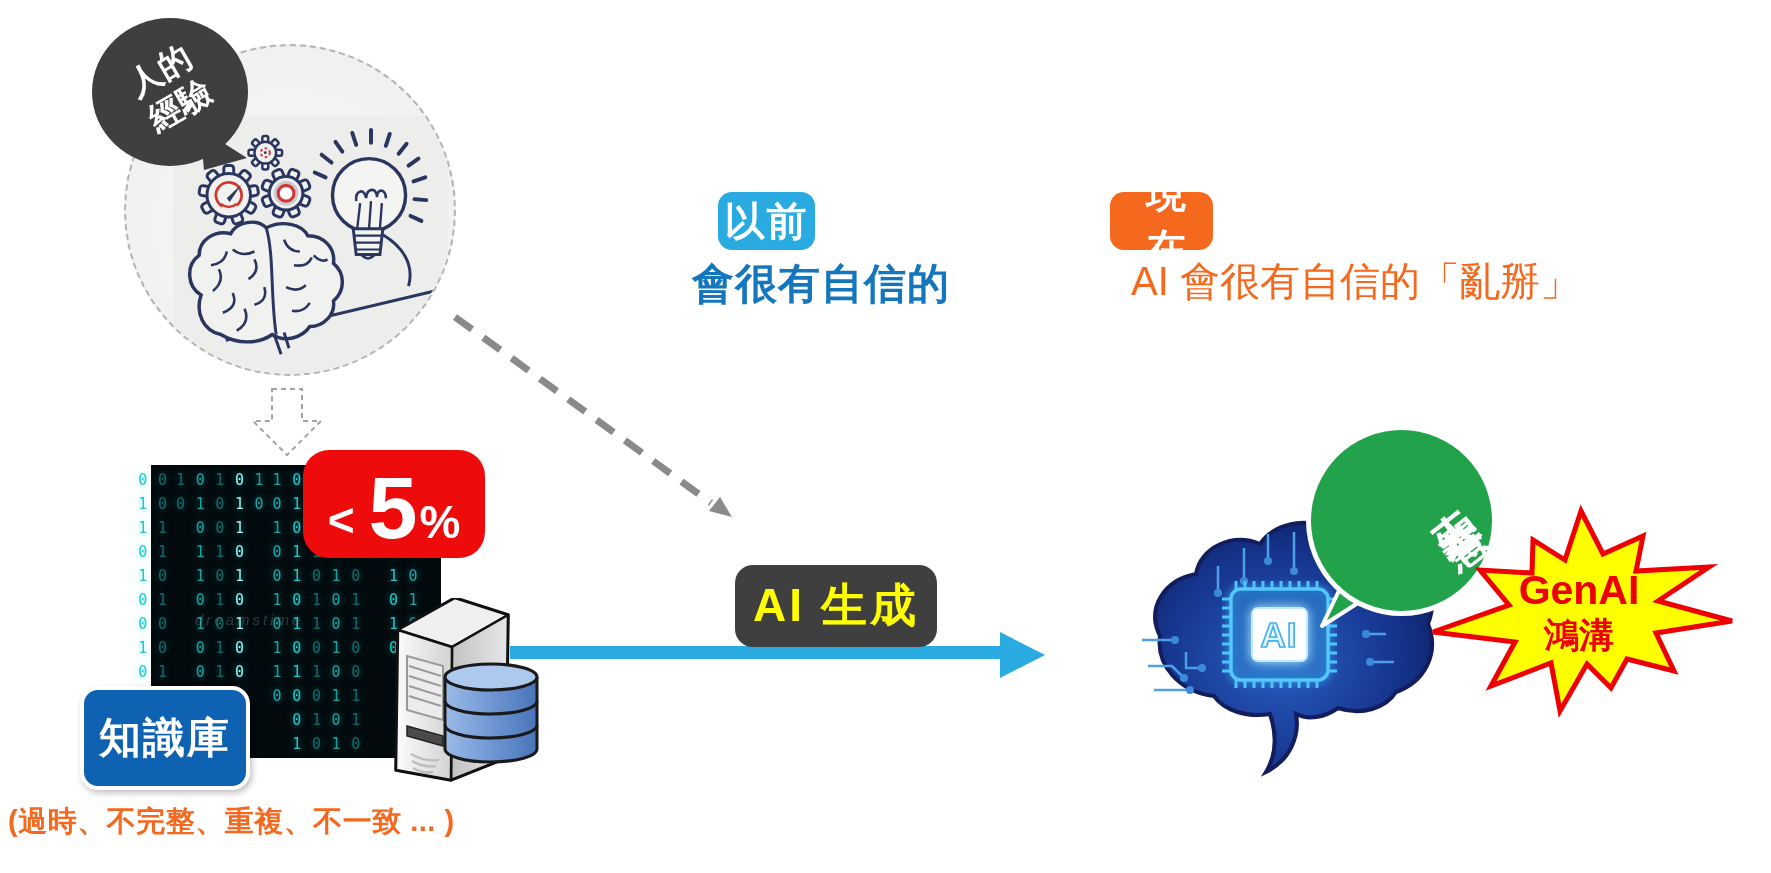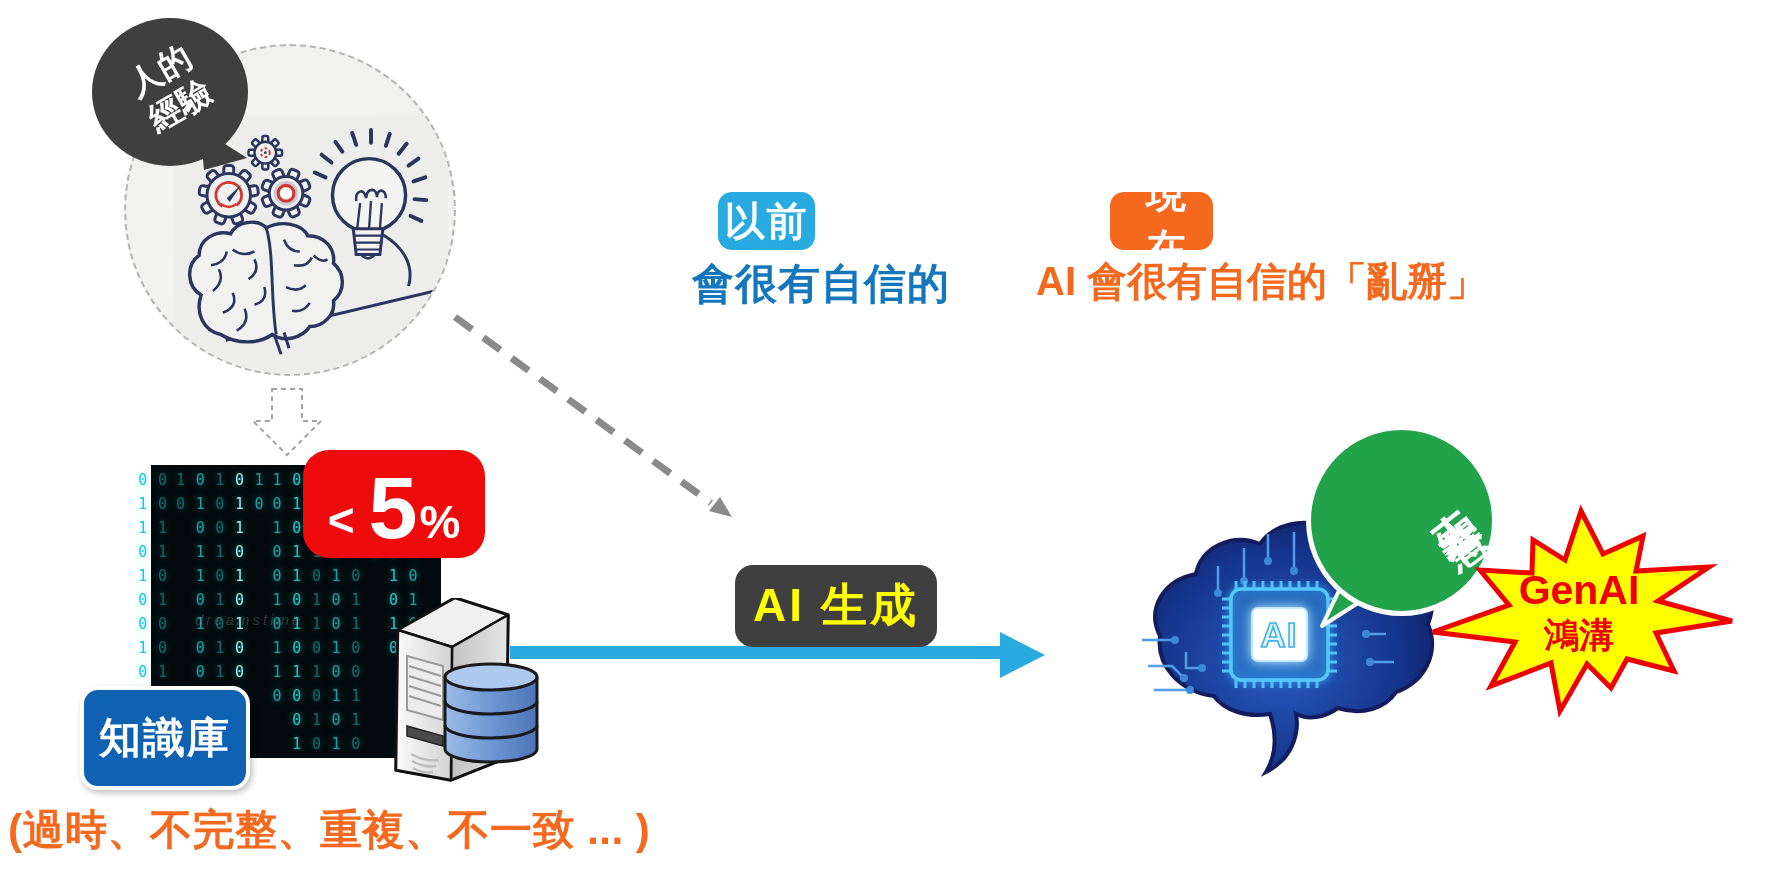--- a/index.html
+++ b/index.html
@@ -64,37 +64,37 @@
   .db-svg{left:438px;top:660px;width:110px;height:108px;z-index:3;}
 
   .kb-badge{
     left:80px;top:686px;width:170px;height:104px;border-radius:18px;
     background:var(--kb-blue,#0e62b1);border:4px solid #fff;z-index:5;
     display:flex;align-items:center;justify-content:center;
     color:#fff;font-weight:bold;font-size:42px;letter-spacing:2px;
     box-shadow:2px 3px 6px rgba(0,0,0,.25);
   }
   .caption{
-    left:8px;top:802px;font-size:42px;font-weight:bold;white-space:pre;
+    left:8px;top:802px;font-size:29px;font-weight:bold;white-space:pre;
     color:var(--orange,#f4691e);z-index:2;letter-spacing:.5px;
   }
 
   
   .pill{
     height:58px;border-radius:14px;display:flex;align-items:center;z-index:2;
     justify-content:center;color:#fff;font-weight:bold;font-size:40px;letter-spacing:2px;
   }
   .before-badge{left:718px;top:192px;width:97px;background:var(--sky,#29abe2);}
   .now-badge{left:1110px;top:192px;width:103px;background:var(--orange,#f4691e);padding-left:36px;}
   .before-text{
     left:692px;top:256px;font-size:42px;font-weight:bold;
     color:var(--blue-text,#1477be);z-index:2;letter-spacing:1px;
   }
   .now-text{
-    left:1036px;top:254px;font-size:40px;font-weight:bold;white-space:pre;
+    left:1131px;top:254px;font-size:40px;font-weight:normal;white-space:pre;
     color:var(--orange,#f4691e);z-index:2;
   }
   .diag-arrow{left:443px;top:303px;width:300px;height:230px;z-index:1;}
   .aigen-badge{
     left:735px;top:565px;width:202px;height:82px;border-radius:18px;
     background:var(--dark-badge,#3f3f3f);z-index:2;display:flex;align-items:center;
     justify-content:center;color:var(--yellow,#ffff00);font-weight:bold;
     font-size:46px;letter-spacing:3px;
   }
   .blue-arrow{left:510px;top:626px;width:540px;height:58px;z-index:1;}

